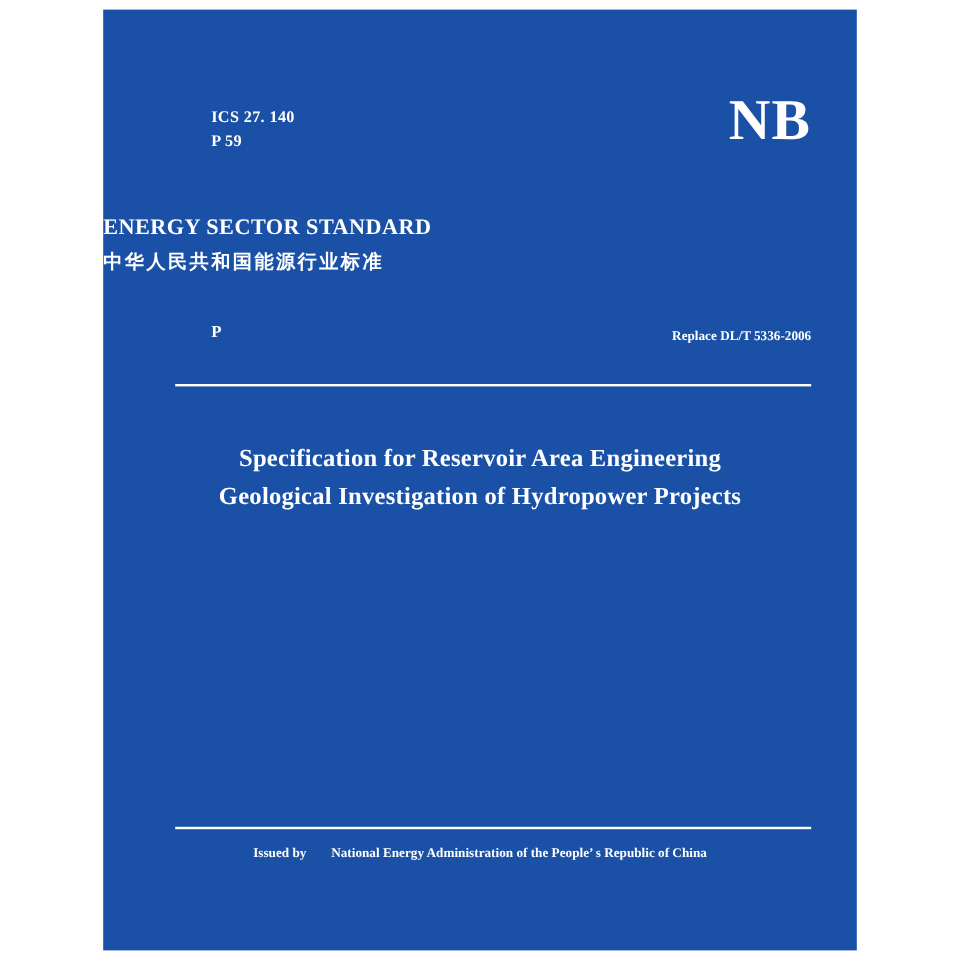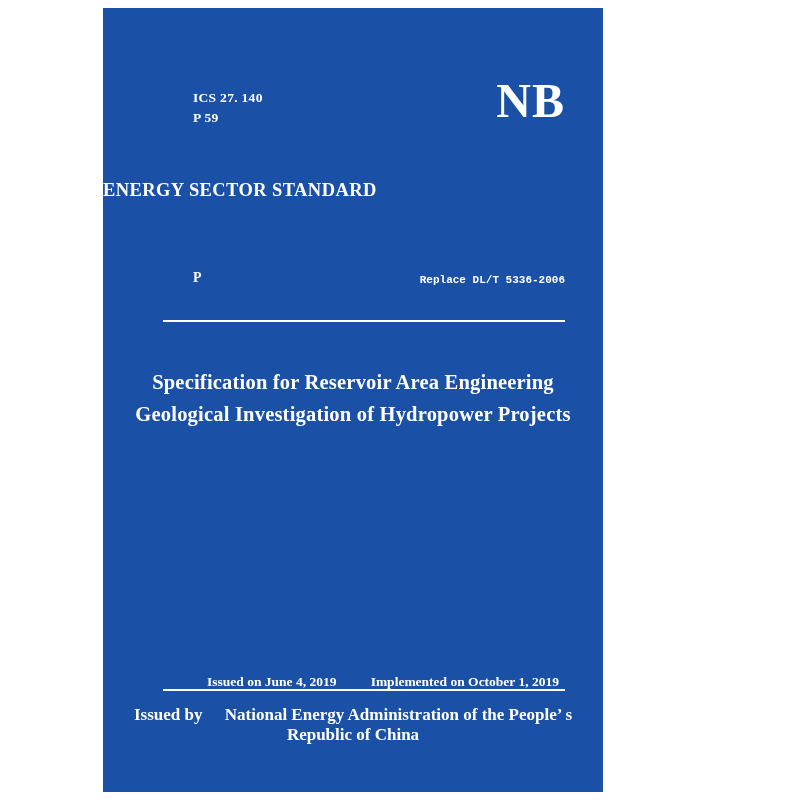--- a/index.html
+++ b/index.html
@@ -9,26 +9,25 @@
   }
   body {
     width: 800px;
     height: 800px;
     font-family: "Liberation Serif", serif;
   }
   #cover {
     position: absolute;
     left: 86px;
     top: 8px;
-    width: 500px;
+    width: 628px;
     height: 784px;
     background: #1a51a6;
     color: #ffffff;
     box-sizing: border-box;
-    margin-left: 17px;
   }
   .ics-block {
     position: absolute;
     left: 90px;
     top: 80px;
     font-weight: bold;
     font-size: 13.5px;
     line-height: 20px;
     letter-spacing: 0.3px;
   }
@@ -84,21 +83,20 @@
   .code-main {
     font-weight: bold;
     font-size: 16px;
     line-height: 22px;
   }
   .code-replace {
     font-weight: bold;
     font-size: 11px;
     line-height: 16px;
     margin-top: 2px;
-    font-family: Liberation Mono, monospace;
   }
   .rule {
     position: absolute;
     height: 2px;
     background: #ffffff;
     left: 60px;
     right: 38px;
   }
   #rule-top { top: 312px; }
   #rule-bottom { top: 681px; }
@@ -141,60 +139,57 @@
     font-weight: bold;
     font-size: 13.5px;
   }
   .issuer-row {
     position: absolute;
     left: 0;
     right: 0;
     top: 697px;
     text-align: center;
     font-weight: bold;
-    font-size: 17px;
+    font-size: 11px;
   }
   .issuer-by {
     margin-right: 18px;
   }
 </style>
 </head>
 <body>
 
 <div id="cover">
 
   <div class="ics-block">
     <div>ICS 27. 140</div>
     <div>P 59</div>
   </div>
 
   <div class="nb-logo">NB</div>
 
   <div class="title-block">
     <div class="title-en1">ENERGY SECTOR STANDARD</div>
+    <div class="title-cn">中华人民共和国能源行业标准</div>
   </div>
 
   <div class="code-row">
     <div class="code-p">P</div>
     <div class="code-right">
       <div class="code-replace">Replace DL/T 5336-2006</div>
     </div>
   </div>
 
   <div class="rule" id="rule-top"></div>
 
   <div class="subject-block">
     <div class="subject-en1">Specification for Reservoir Area Engineering</div>
     <div class="subject-en2">Geological Investigation of Hydropower Projects</div>
   </div>
 
-  <div class="dates-row">
-    <div class="date-issued">Issued on June 4, 2019</div>
-    <div class="date-implemented">Implemented on October 1, 2019</div>
-  </div>
 
   <div class="rule" id="rule-bottom"></div>
 
   <div class="issuer-row">
     <span class="issuer-by">Issued by</span>
     <span>National Energy Administration of the People’ s Republic of China</span>
   </div>
 
 </div>
 

